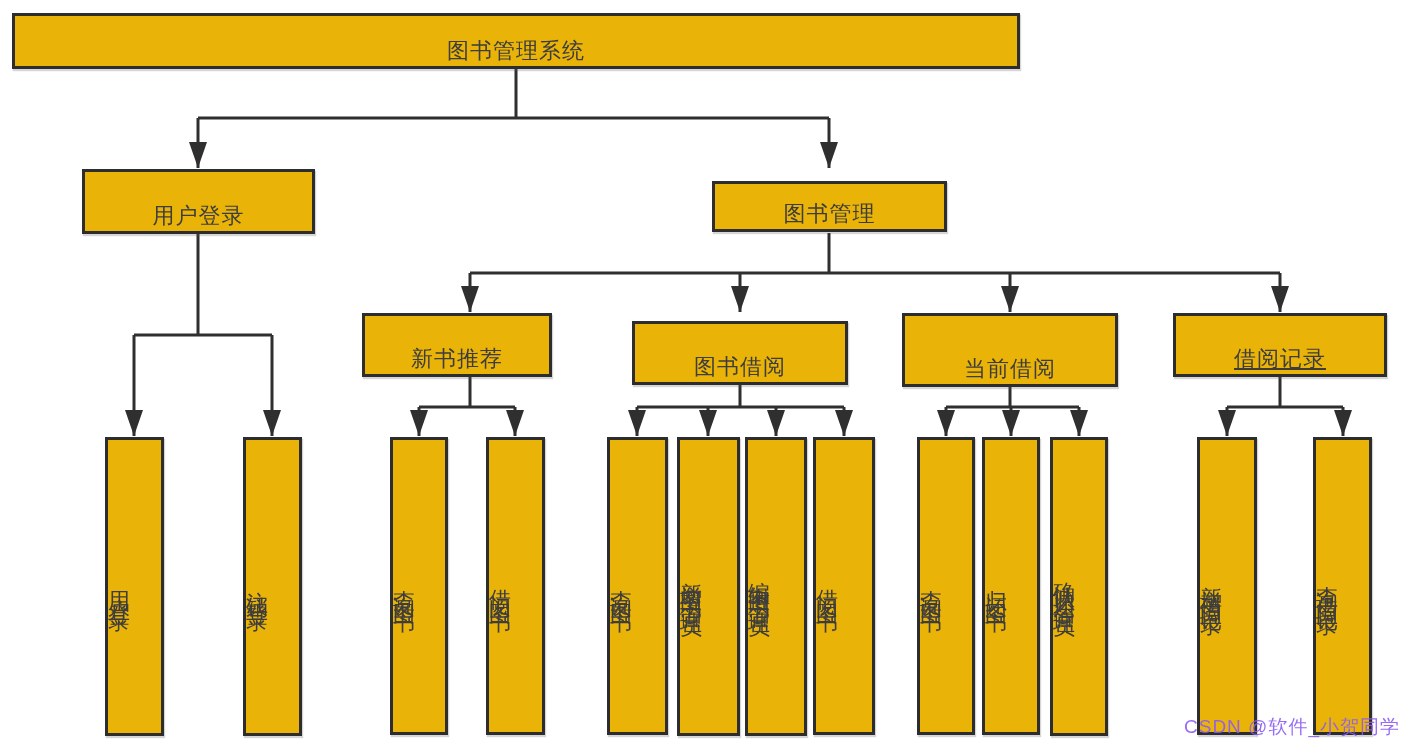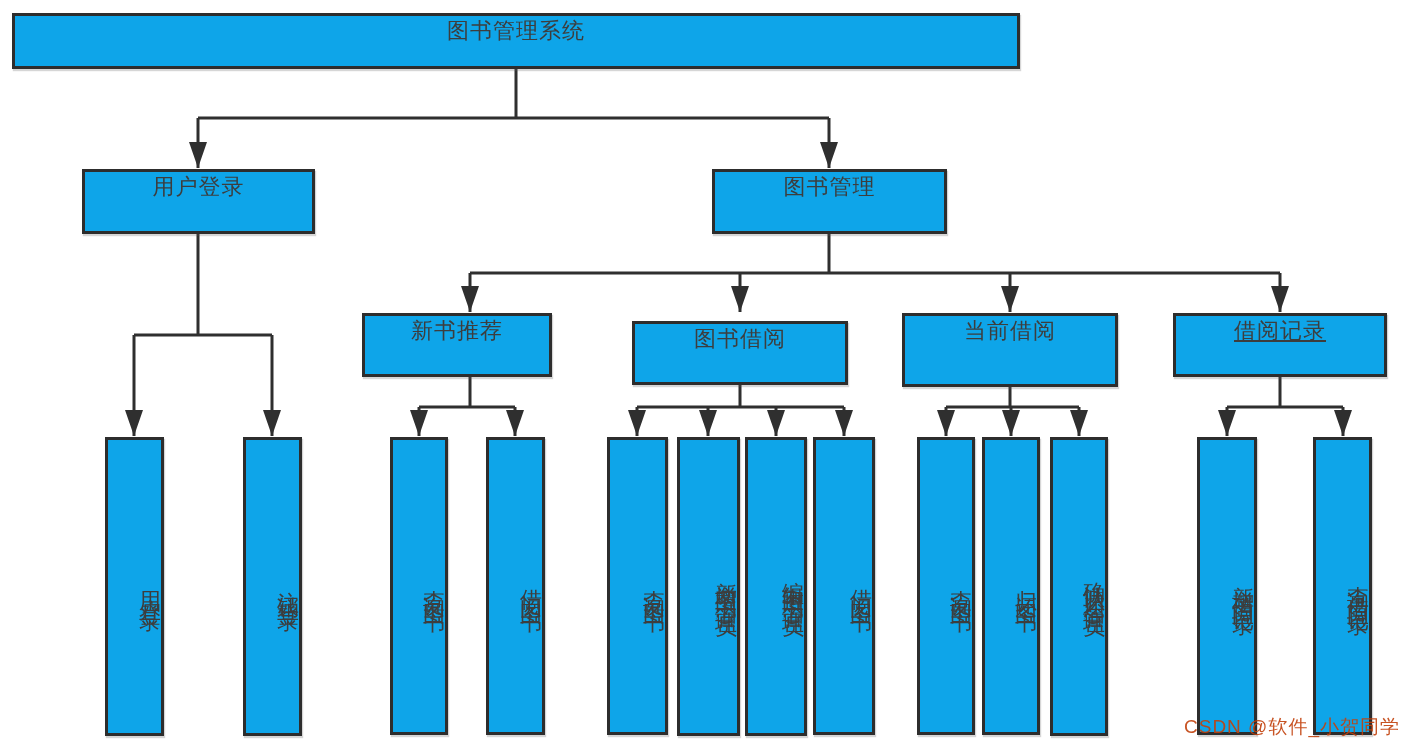--- a/index.html
+++ b/index.html
@@ -15,43 +15,43 @@
     background: #ffffff;
   }
   #connectors {
     position: absolute; left: 0; top: 0;
     width: 1405px; height: 747px;
     z-index: 1;
   }
   .node {
     position: absolute;
     box-sizing: border-box;
-    background: #0ea5e9;
+    background: #eab308;
     border: 3px solid #2d2d2d;
     box-shadow: 1px 2px 1px rgba(90,90,90,0.25);
     color: #3d3d3d;
     display: flex;
-    align-items: flex-start;
+    align-items: flex-end;
     justify-content: center;
     z-index: 2;
     text-align: center;
   }
   .node.h { font-size: 22px; letter-spacing: 1px; }
   .node.v {
     writing-mode: vertical-rl;
     text-orientation: mixed;
     font-size: 22px;
     letter-spacing: 7px;
     line-height: 1;
   }
   #watermark {
     position: absolute;
     left: 1184px; top: 714px;
     font-size: 19px;
-    color: #c2410c;
+    color: #8b5cf6;
     opacity: 0.9;
     letter-spacing: 1px;
     white-space: nowrap;
     z-index: 3;
   }
 </style>
 </head>
 <body>
 
 <div id="stage">
@@ -99,21 +99,21 @@
     </g>
   </svg>
 
   <div class="node h" style="left:12px; top:13px; width:1008px; height:56px;">
     <span>图书管理系统</span>
   </div>
 
   <div class="node h" style="left:82px; top:169px; width:233px; height:65px;">
     <span>用户登录</span>
   </div>
-  <div class="node h" style="left:712px; top:169px; width:235px; height:65px;">
+  <div class="node h" style="left:712px; top:181px; width:235px; height:51px;">
     <span>图书管理</span>
   </div>
 
   <div class="node h" style="left:362px; top:313px; width:190px; height:64px;">
     <span>新书推荐</span>
   </div>
   <div class="node h" style="left:632px; top:313px; width:216px; height:64px;margin-top:8px;">
     <span>图书借阅</span>
   </div>
   <div class="node h" style="left:902px; top:313px; width:216px; height:74px;">

